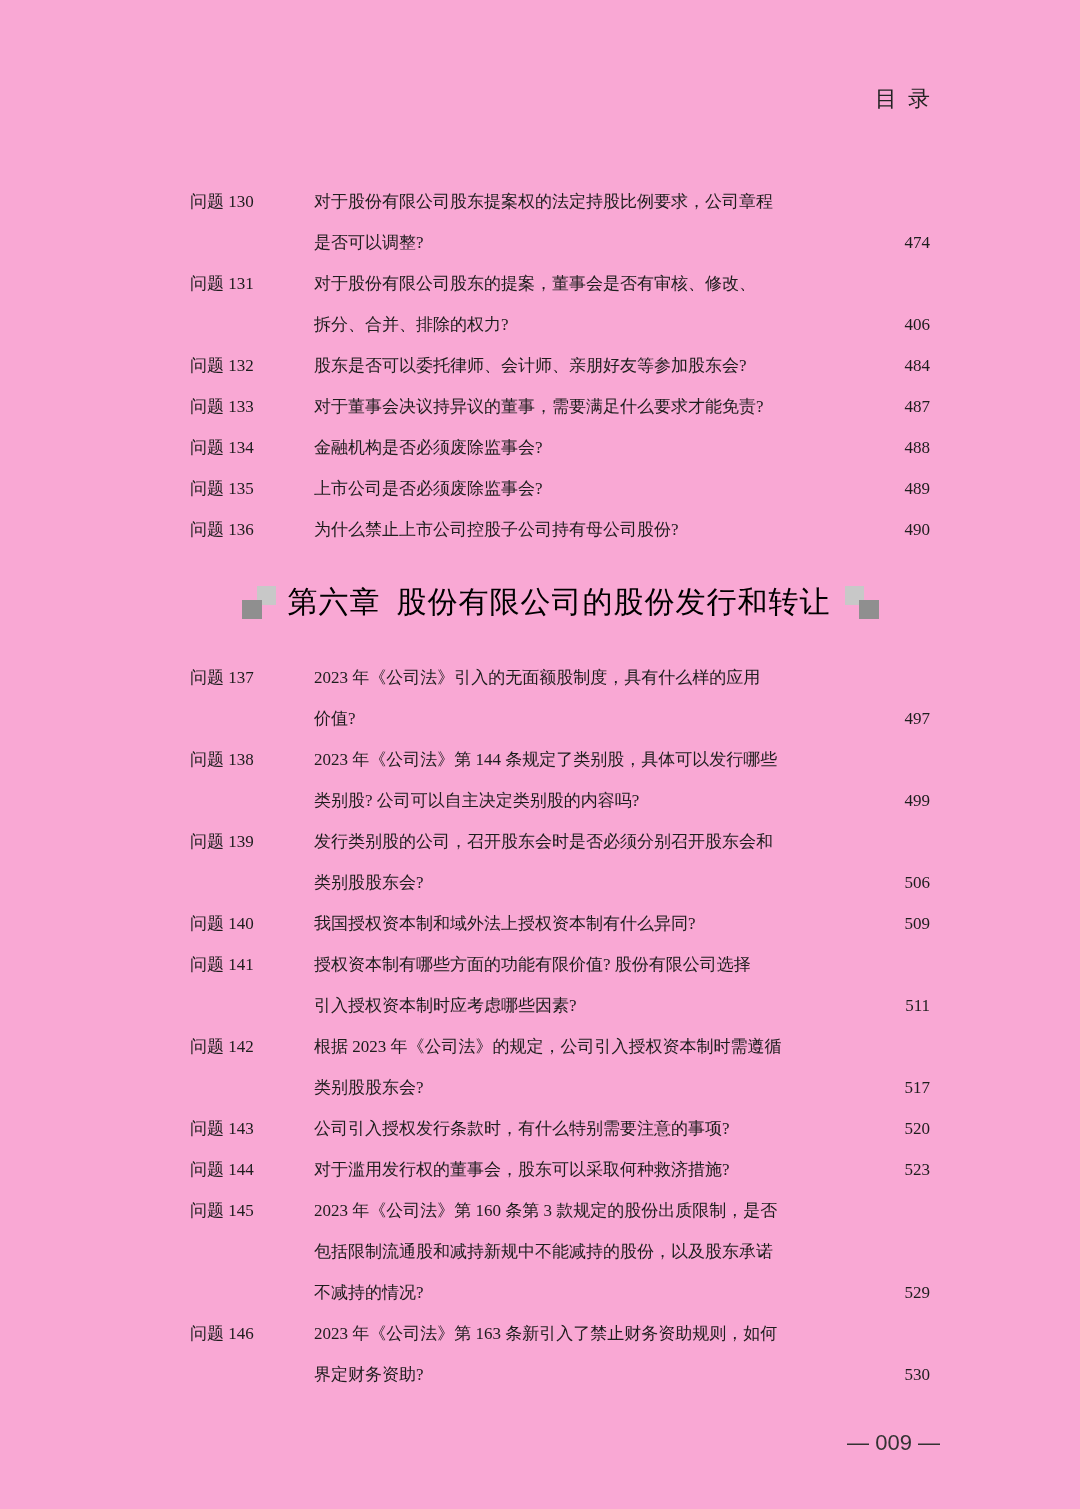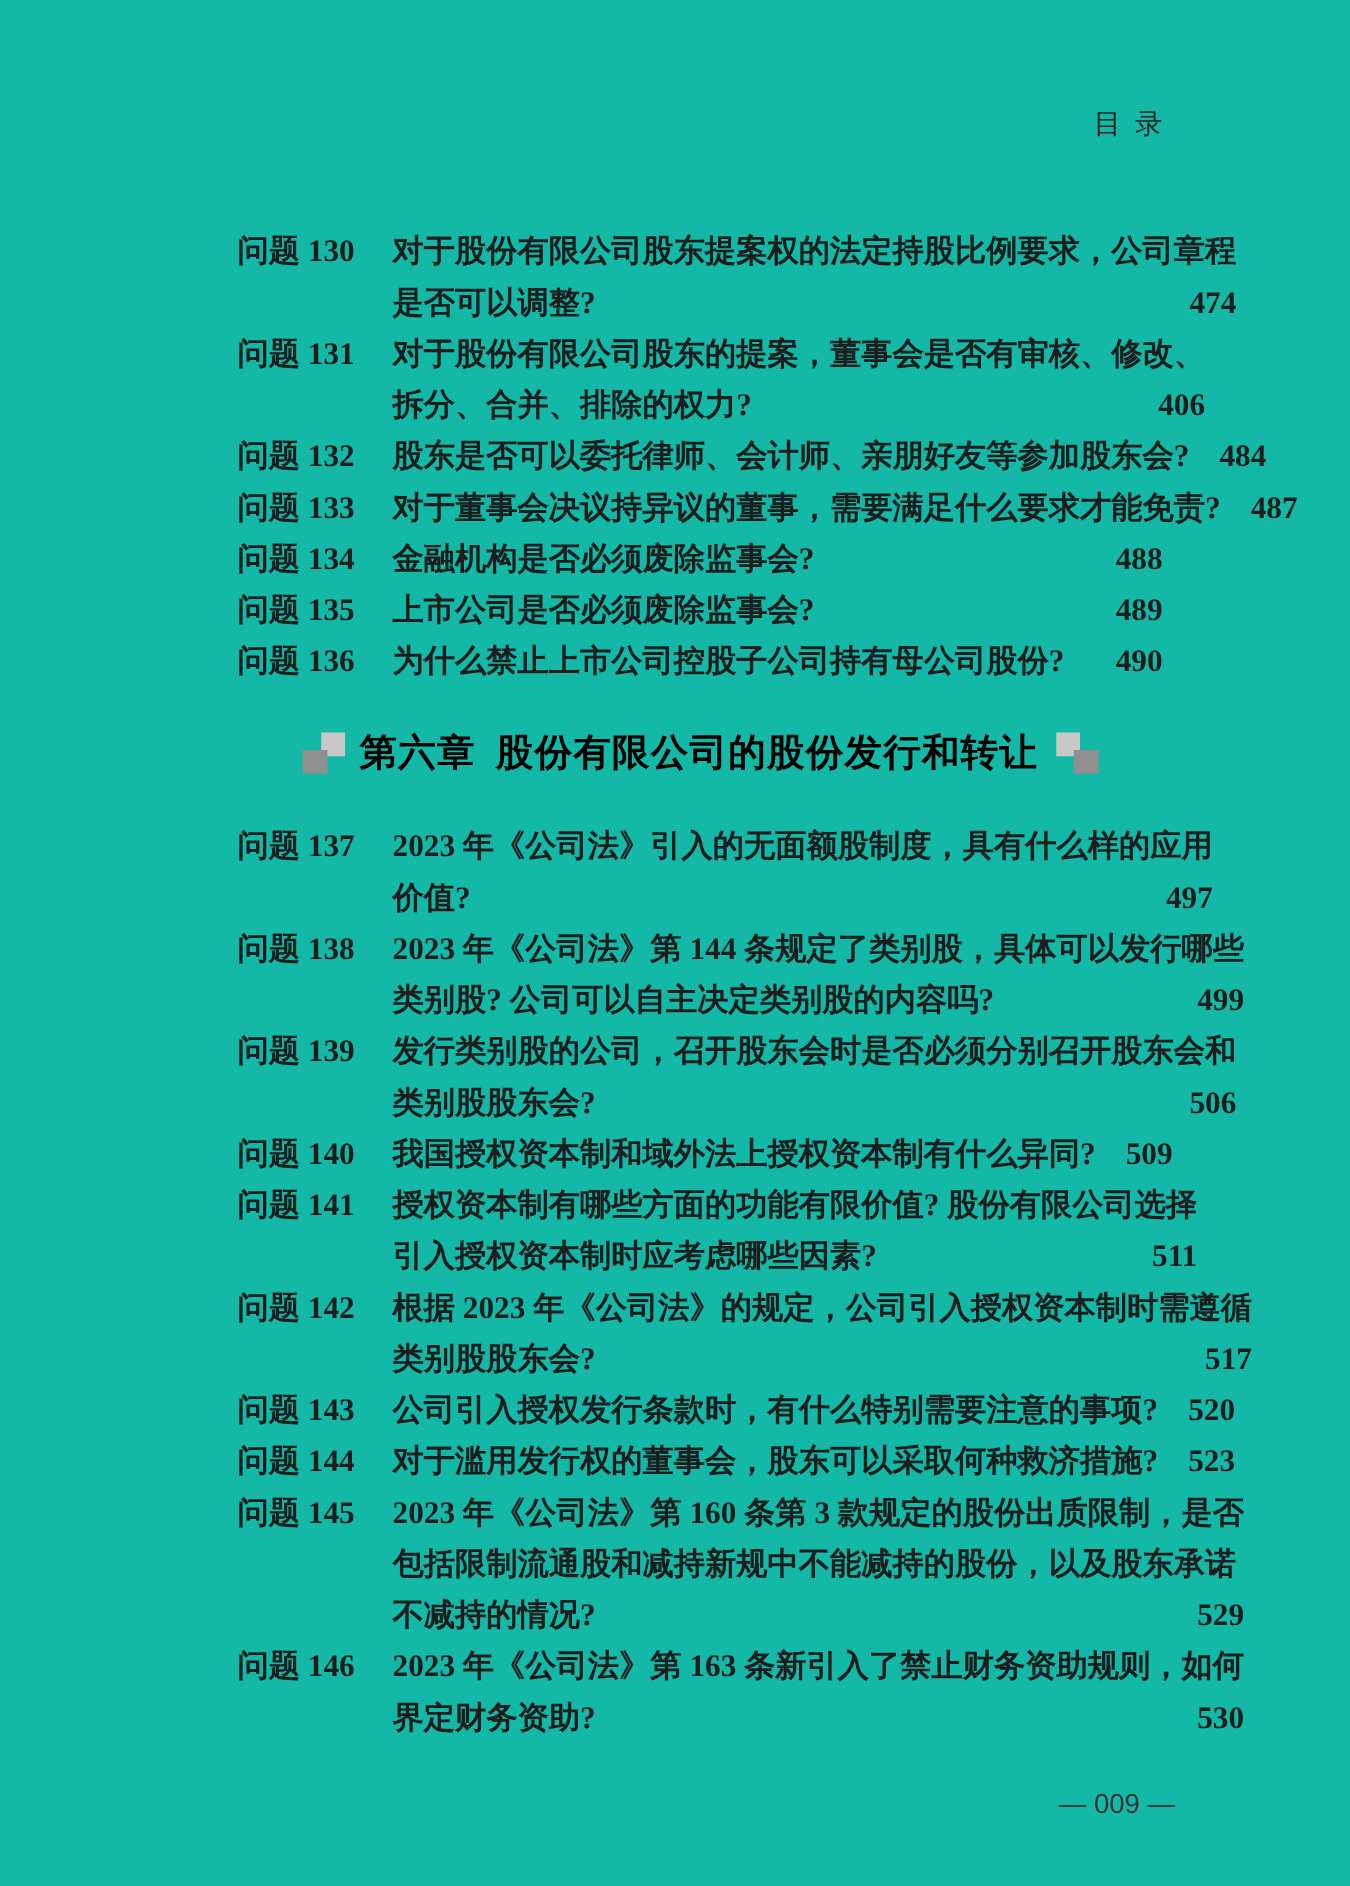--- a/index.html
+++ b/index.html
@@ -1,41 +1,40 @@
 <!DOCTYPE html>
 <html><head>
 <meta charset="utf-8">
 <style>
   html, body { margin: 0; padding: 0; background: #ffffff; }
   .page {
     position: relative;
     width: 1080px;
     height: 1509px;
-    background: #14b8a6;
+    background: #f9a8d4;
     font-family: "Liberation Serif", "DejaVu Serif", serif;
     color: #1d1d1d;
     overflow: hidden;
   }
   .doc-header {
     position: absolute;
     top: 86px;
     left: 190px;
     width: 740px;
     text-align: right;
     font-size: 22px;
     line-height: 26px;
     white-space: pre;
     color: #222;
   }
   .toc-list {
     position: absolute;
     left: 190px;
     width: 740px;
-    font-size: 25px;
-    font-weight: bold;
+    font-size: 17px;
   }
   .toc-part1 { top: 181px; }
   .toc-part2 { top: 657px; }
   .entry { display: flex; }
   .entry-label {
     flex: 0 0 97px;
     height: 41px;
     line-height: 41px;
     white-space: pre;
   }
@@ -51,21 +50,21 @@
   .page-num { margin-left: 24px; }
   .chapter-heading {
     position: absolute;
     top: 576px;
     left: 190px;
     width: 740px;
     height: 52px;
     display: flex;
     justify-content: center;
     align-items: center;
-    font-weight: 700;
+    font-weight: 400;
     color: #000;
   }
   .chapter-num, .chapter-name {
     font-size: 30px;
     letter-spacing: 1px;
     white-space: pre;
   }
   .chapter-name { margin-left: 16px; }
   .deco {
     position: relative;

